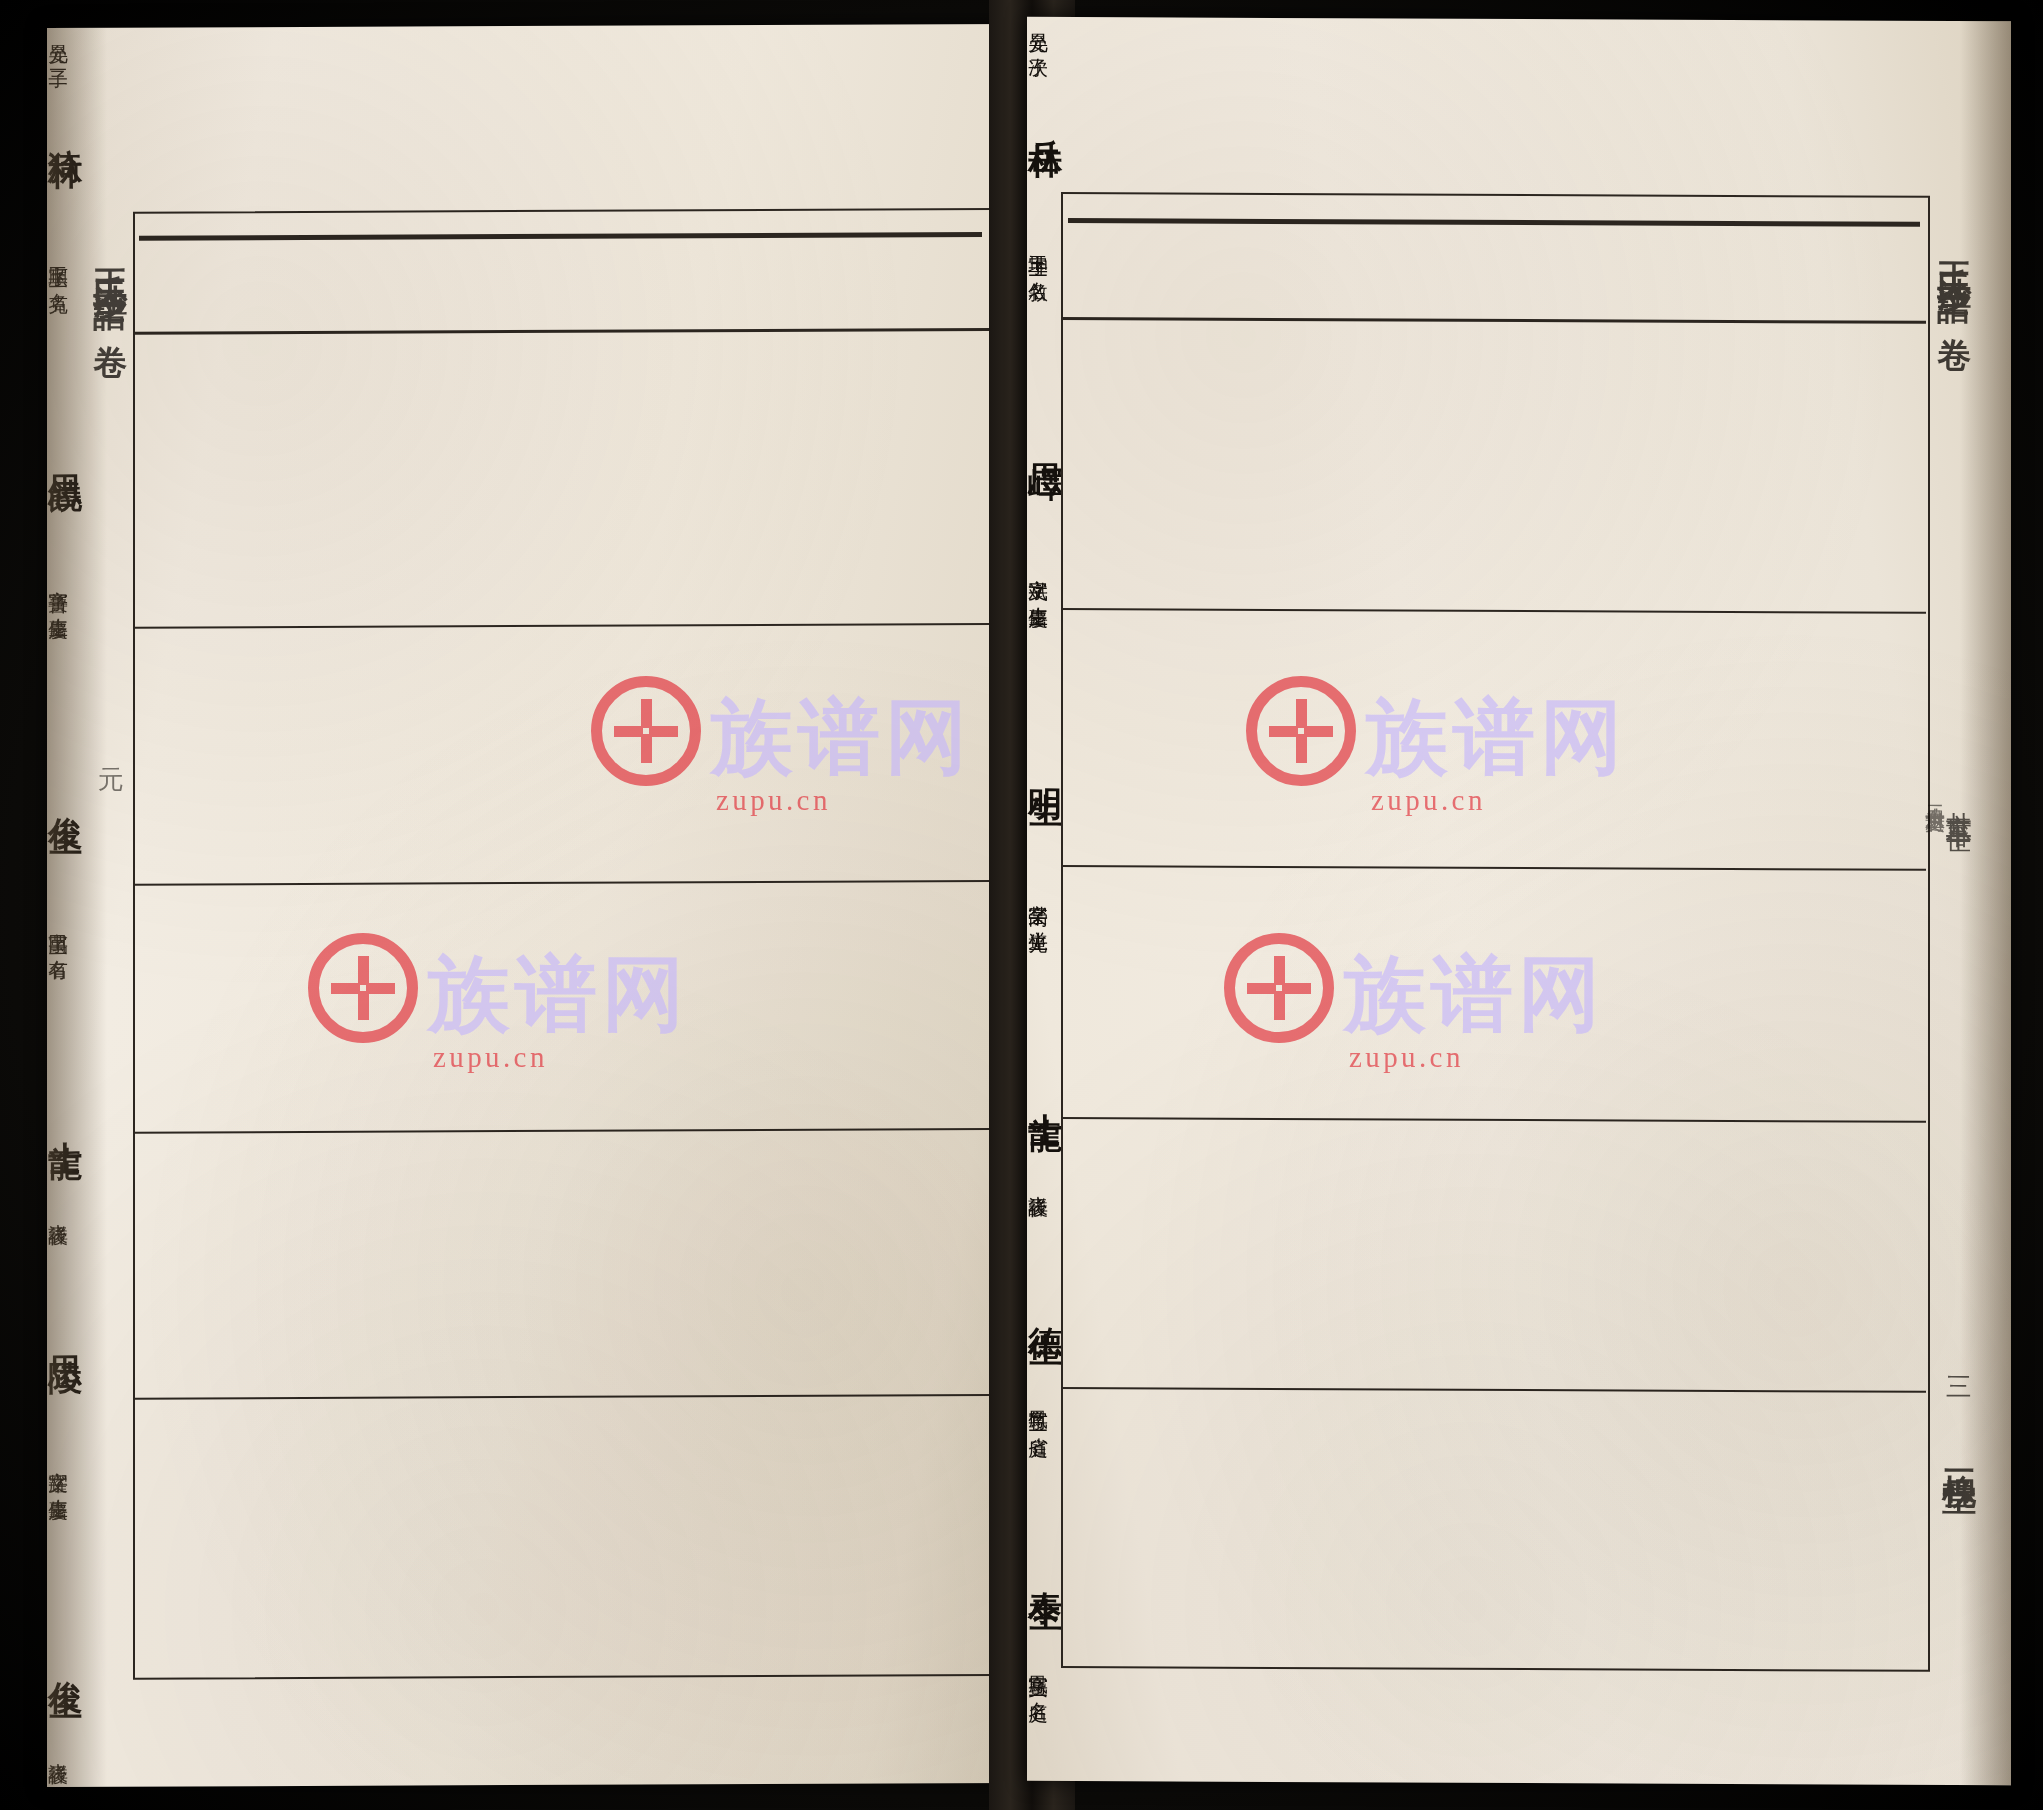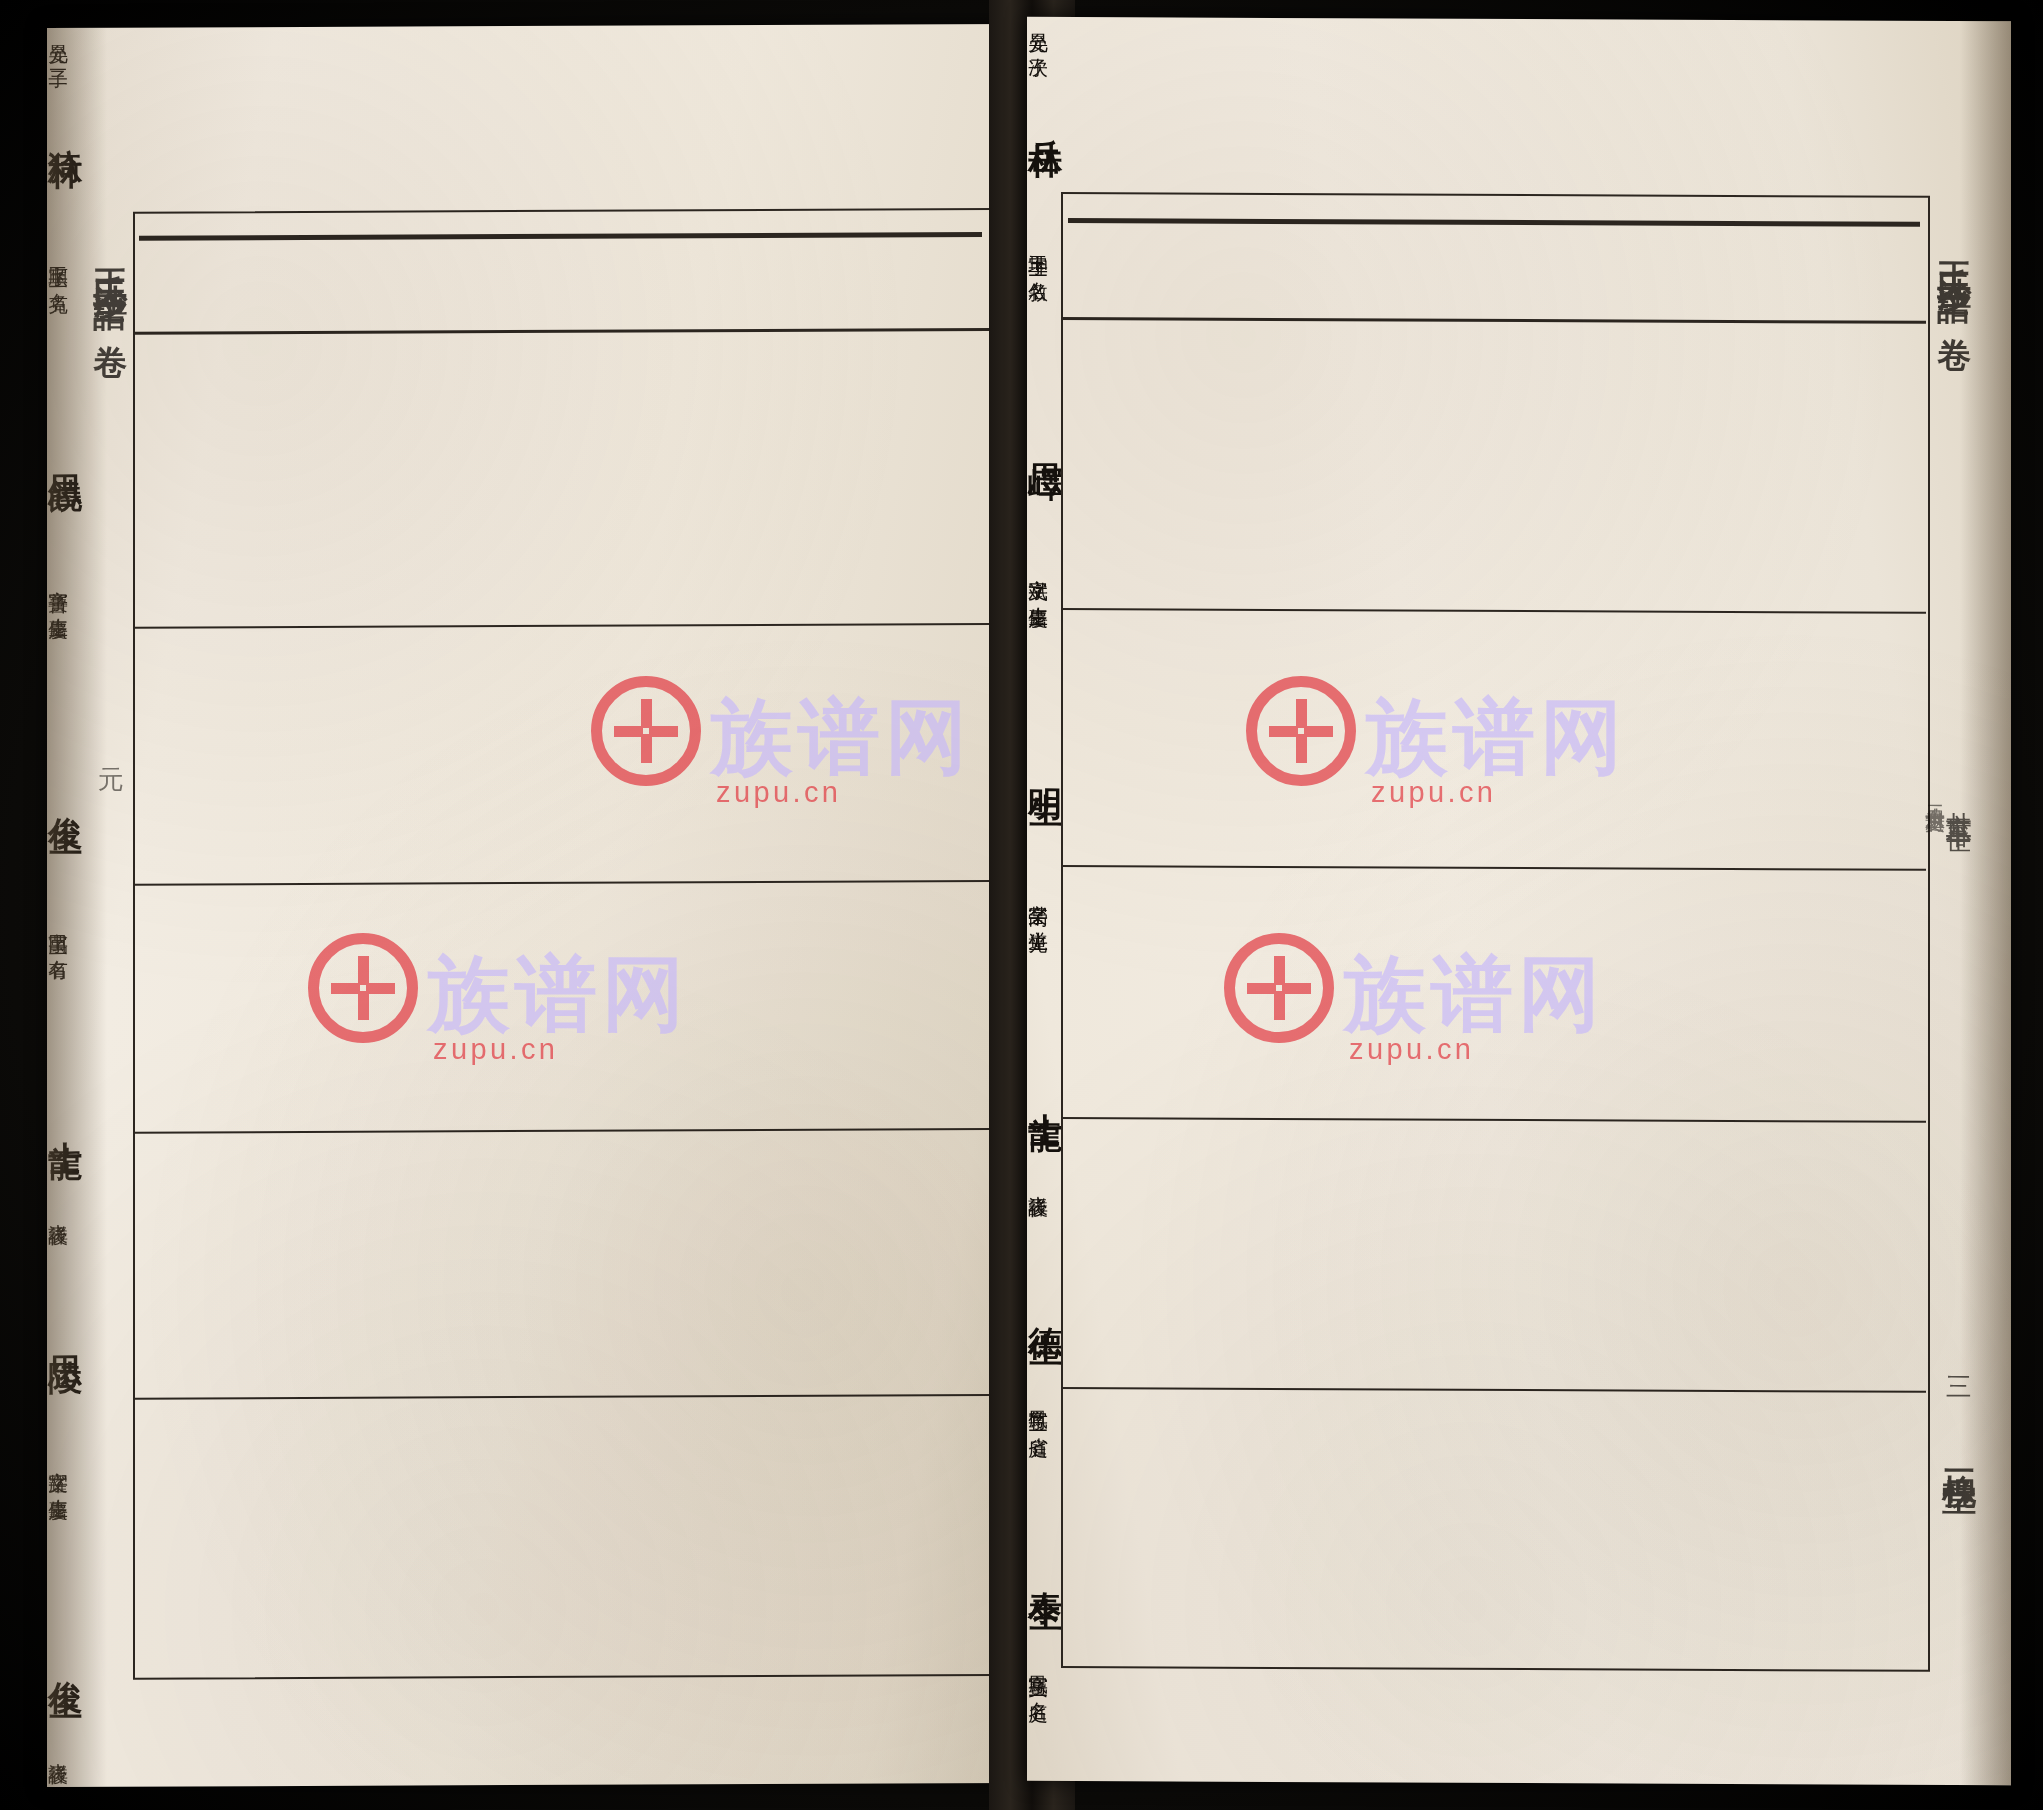--- a/index.html
+++ b/index.html
@@ -51,22 +51,22 @@
   .wm .ring{position:absolute;left:0;top:0;width:110px;height:110px;border-radius:50%;
       border:11px solid #e0232e;box-sizing:border-box;}
   .wm .ring:before{content:"";position:absolute;left:50%;top:12px;width:11px;height:29px;
       margin-left:-5.1px;background:#e0232e;}
   .wm .ring:after{content:"";position:absolute;left:12px;top:50%;width:29px;height:11px;
       margin-top:-5.1px;background:#e0232e;}
   .wm .ring em{position:absolute;right:12px;top:50%;width:29px;height:11px;margin-top:-5.1px;background:#e0232e;}
   .wm .ring i{position:absolute;left:50%;bottom:12px;width:11px;height:29px;margin-left:-5.1px;background:#e0232e;}
   .wm .wtext{position:absolute;left:120px;top:6.8px;font-size:82px;font-weight:bold;color:#c4b5fd;
       letter-spacing:5.1px;font-family:"DejaVu Sans",sans-serif;white-space:nowrap;}
-  .wm .wsub{position:absolute;left:125px;top:100px;font-size:29px;color:#e0232e;letter-spacing:3.4px;
-      font-family:Liberation Sans, sans-serif;text-align:right;}
+  .wm .wsub{position:absolute;left:125px;top:108px;font-size:29px;color:#e0232e;letter-spacing:3.4px;
+      font-family:Liberation Serif, serif;text-align:right;}
 
   .edge{position:absolute;background:linear-gradient(90deg,rgba(90,75,55,.55),rgba(255,255,255,0));}
 </style>
 </head>
 <body>
 
 <div id="page">
   <div class="bg"></div>
 
   <div class="page left">

